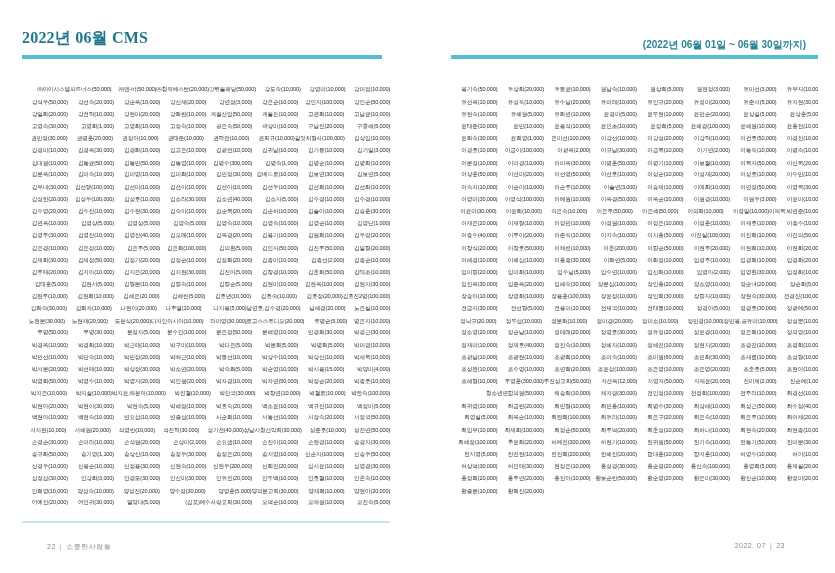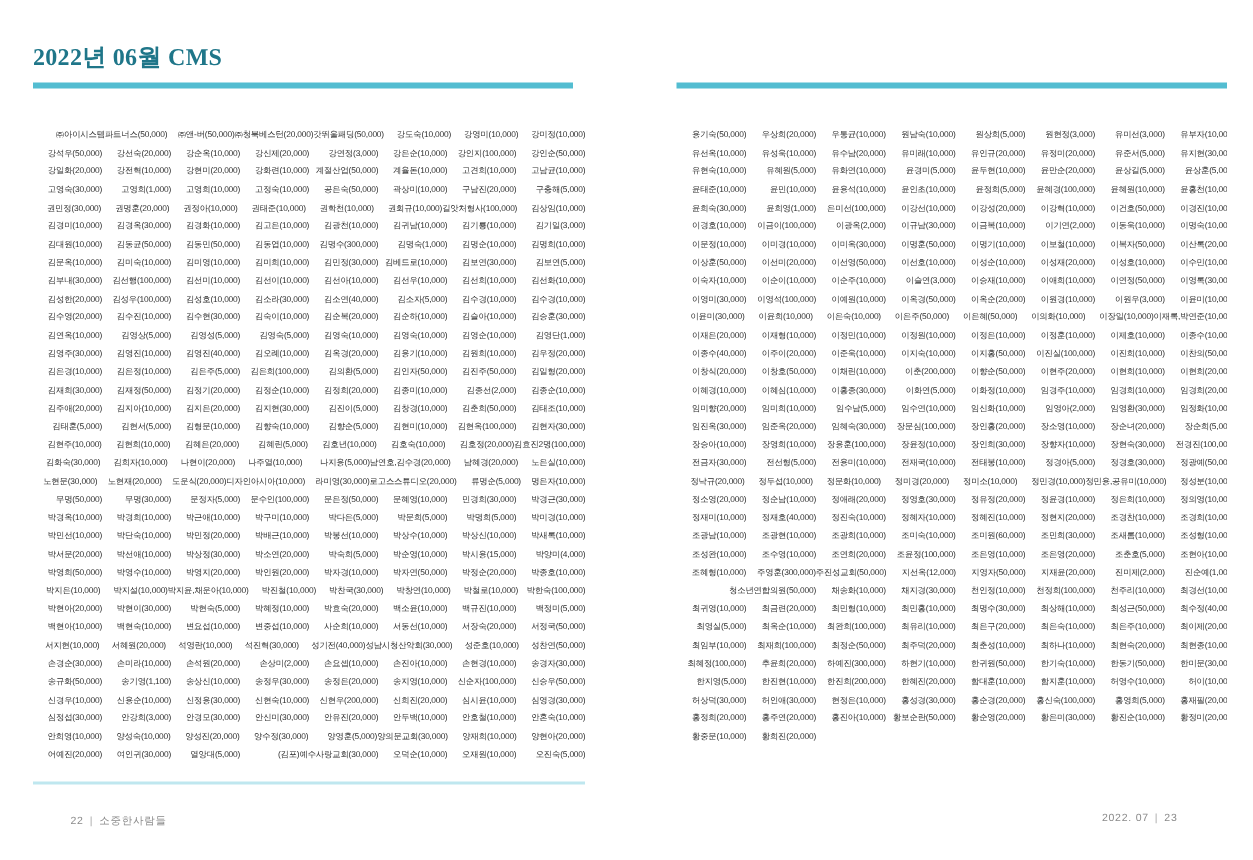--- a/index.html
+++ b/index.html
@@ -52,20 +52,21 @@
   .footer.left { left: 47px; }
   .footer.right { right: 33px; }
   .footer .divider { margin: 0 4px; color: #aaaaaa; }
 </style>
 </head>
 <body>
 
 <div id="page">
 
   <div class="title">2022년 06월 CMS</div>
+  <div class="date-range">(2022년 06월 01일 ~ 06월 30일까지)</div>
 
   <div class="accent-bar left"></div>
   <div class="accent-bar right"></div>
 
   <div class="donor-list left">
     <div class="list-inner">
         <div class="row">
           <span class="cell" style="grid-column: span 2;">㈜아이시스템파트너스(50,000)</span>
           <span class="cell">㈜앤-버(50,000)</span>
           <span class="cell">㈜청북베스턴(20,000)</span>

